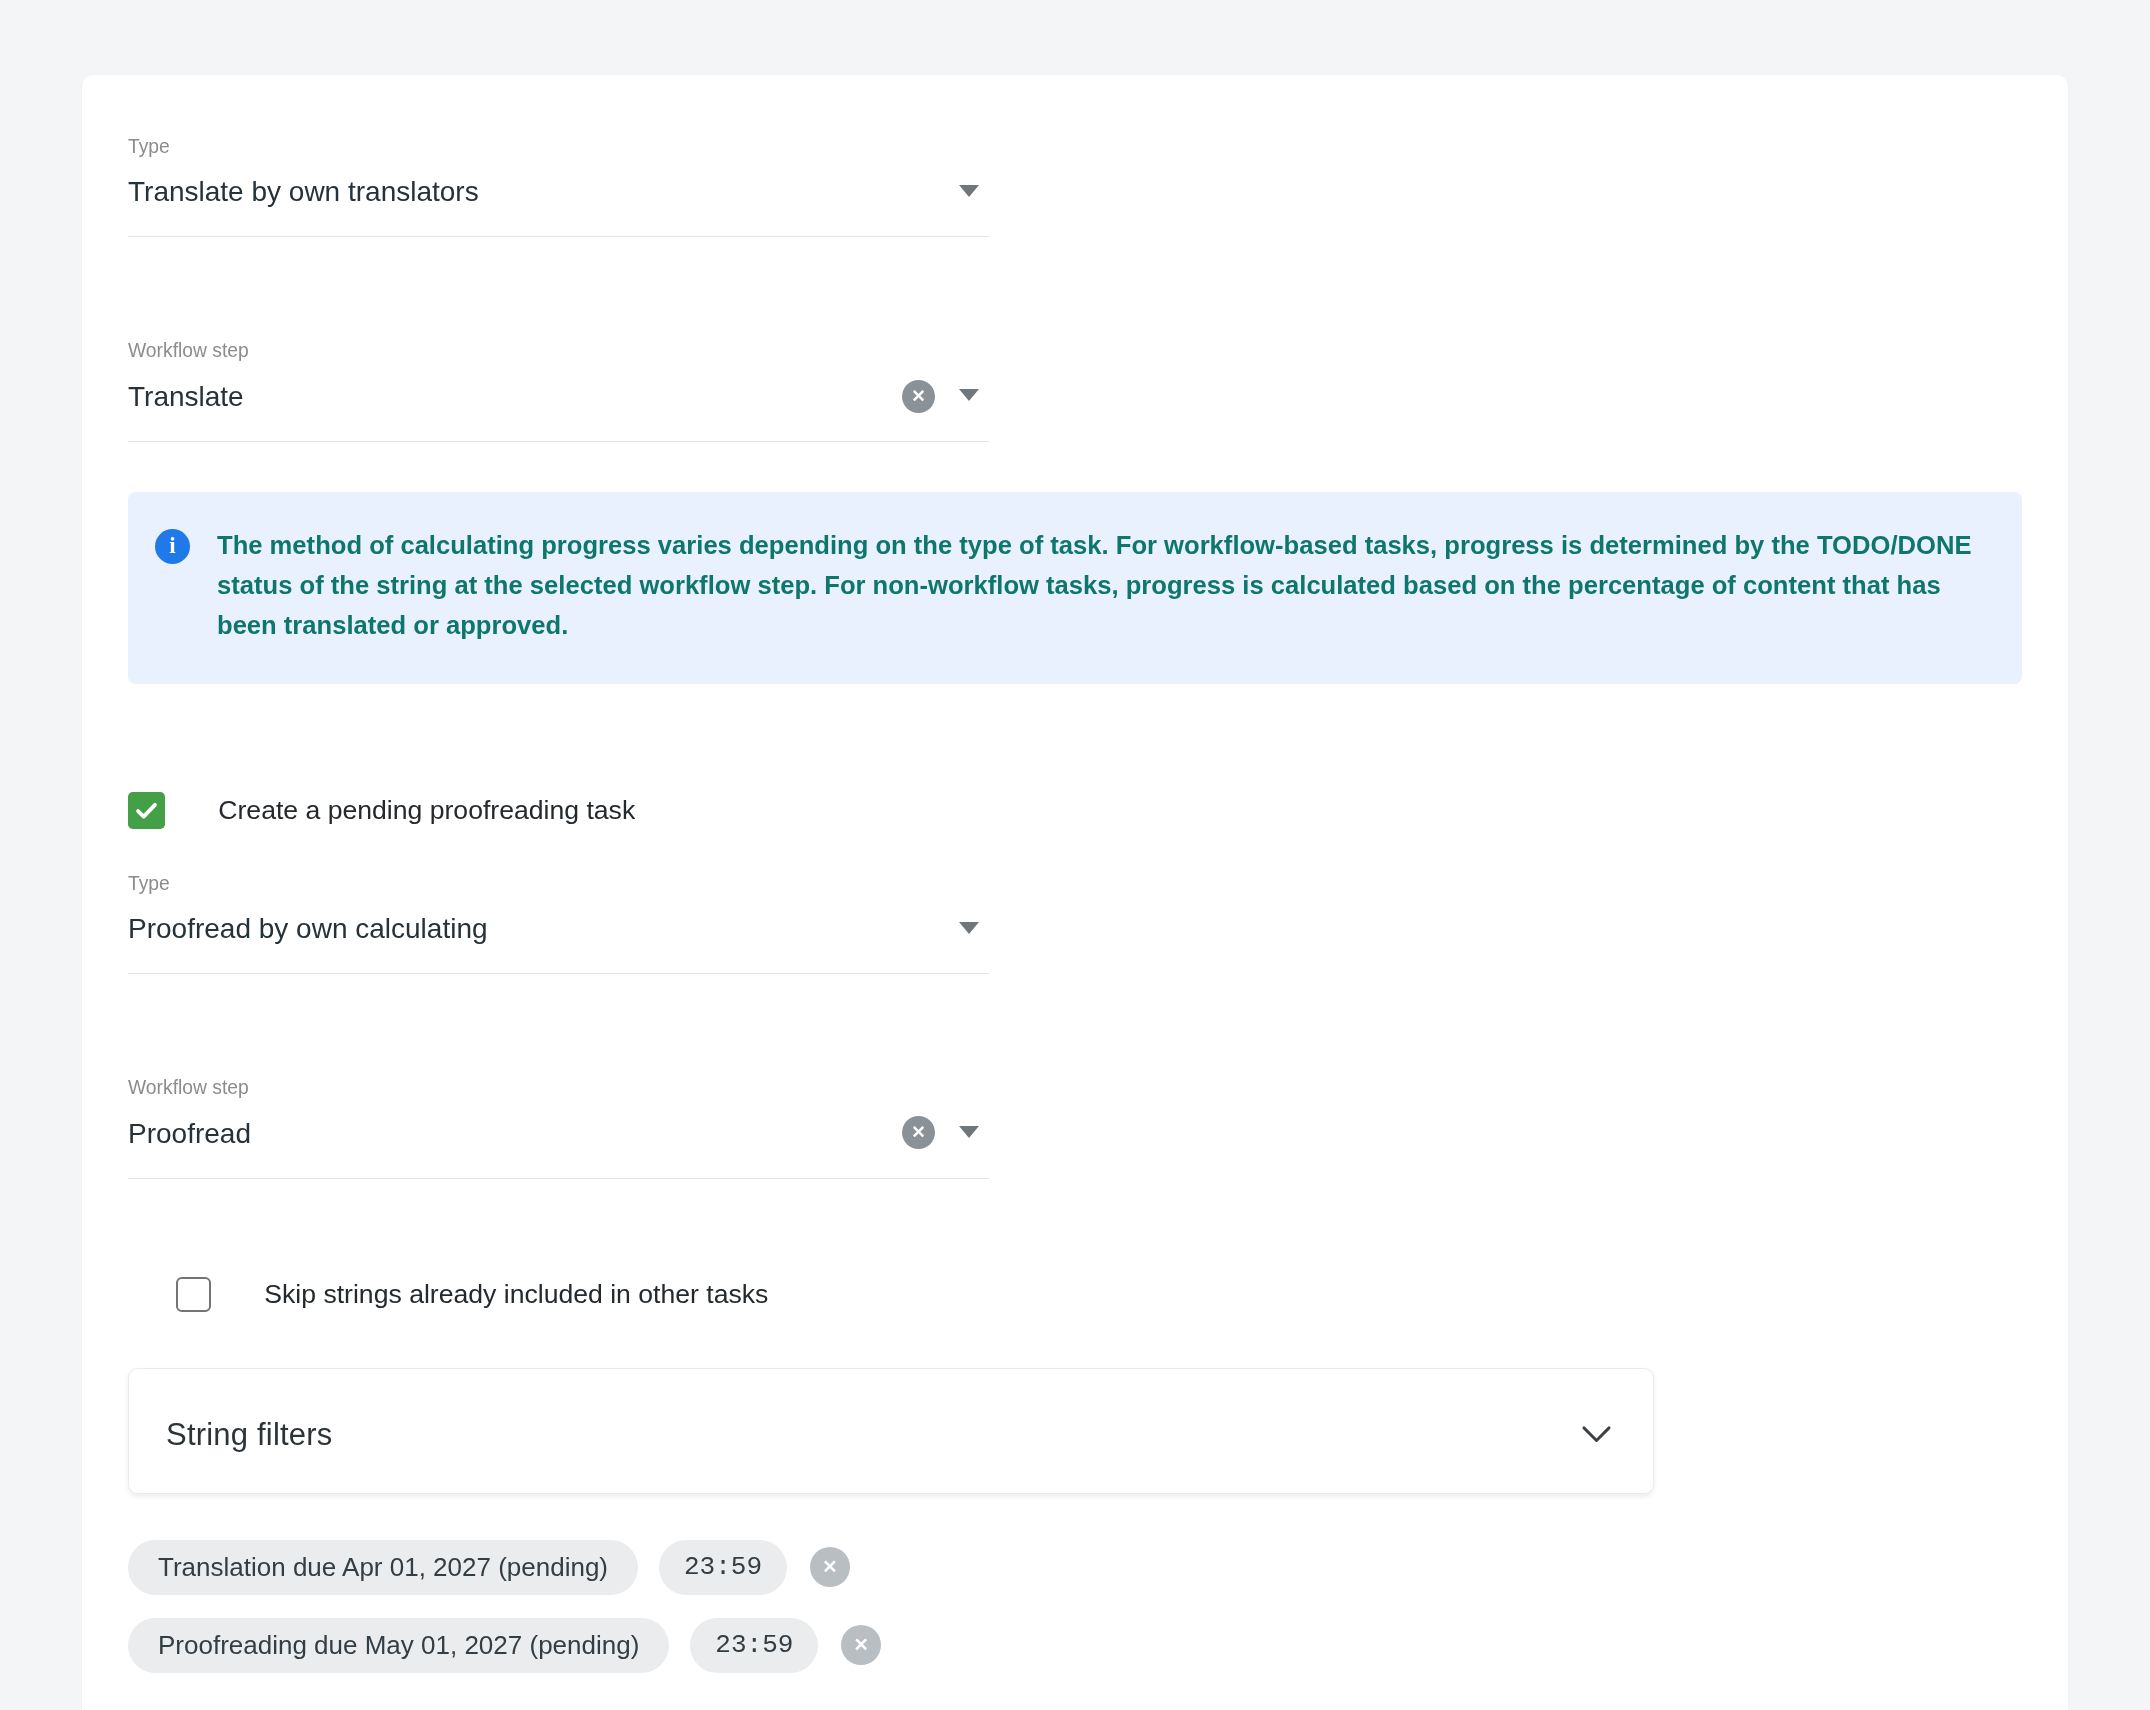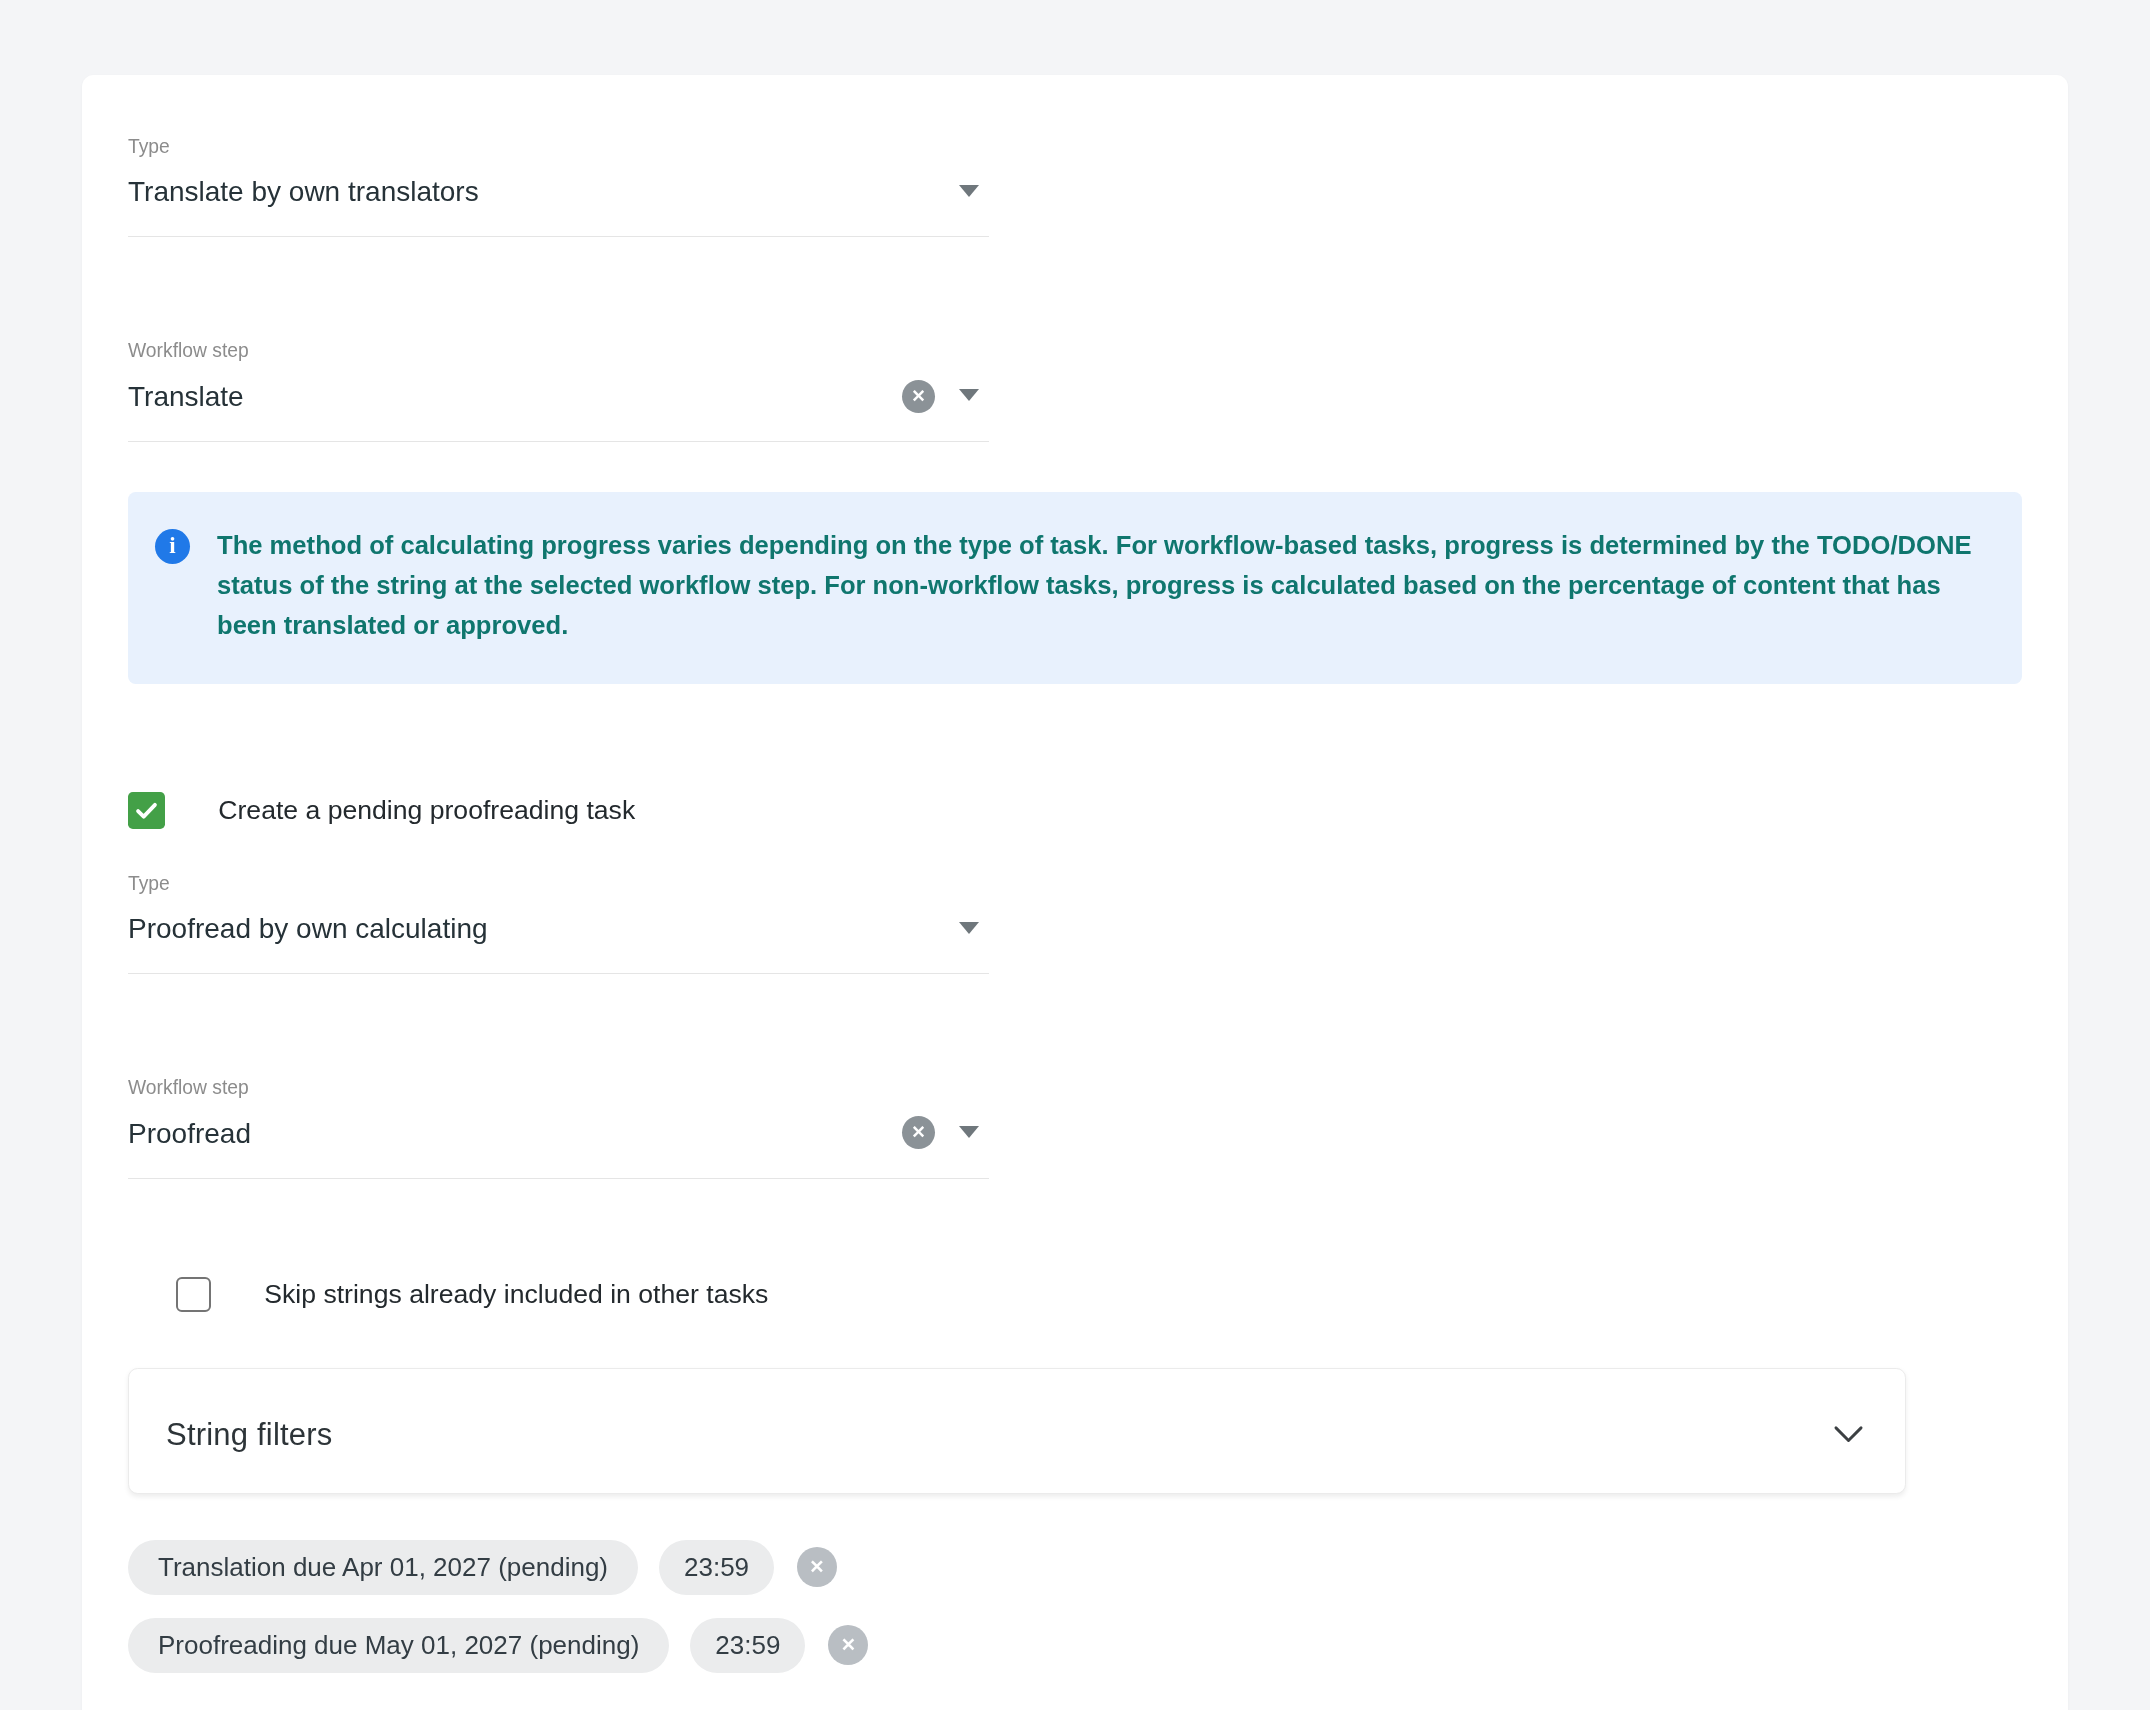--- a/index.html
+++ b/index.html
@@ -122,21 +122,21 @@
     font-size: 26.6px;
     line-height: 42px;
     color: #8f979d;
     max-width: 1825px;
   }
   .proof-fields { margin-top: 44px; }
   .skip-row { margin-top: 98px; padding-left: 48px; }
   
   .filters-panel {
     margin-top: 56px;
-    width: 1778px;
+    width: 1526px;
     height: 126px;
     border: 1px solid #ebebeb;
     border-radius: 9.7px;
     box-shadow: 0 2.9px 5.8px rgba(0,0,0,0.07);
     display: flex;
     align-items: center;
     padding: 8px 41px 0 37px;
     cursor: pointer;
     background: #ffffff;
   }
@@ -160,21 +160,21 @@
     background: #ebeced;
     border-radius: 29px;
     height: 55px;
     display: flex; align-items: center;
     padding: 0 30px;
     font-size: 26px;
     color: #333d44;
     cursor: pointer;
     white-space: nowrap;
   }
-  .chip.time { padding: 0 25px; }
+  .chip.time { padding: 0 25px; font-family: Liberation Mono, monospace; }
   .chip-remove {
     width: 40px; height: 40px;
     border-radius: 50%;
     background: #b9bec3;
     color: #ffffff;
     font-size: 18.3px;
     font-weight: bold;
     display: flex; align-items: center; justify-content: center;
     border: none;
     cursor: pointer;

